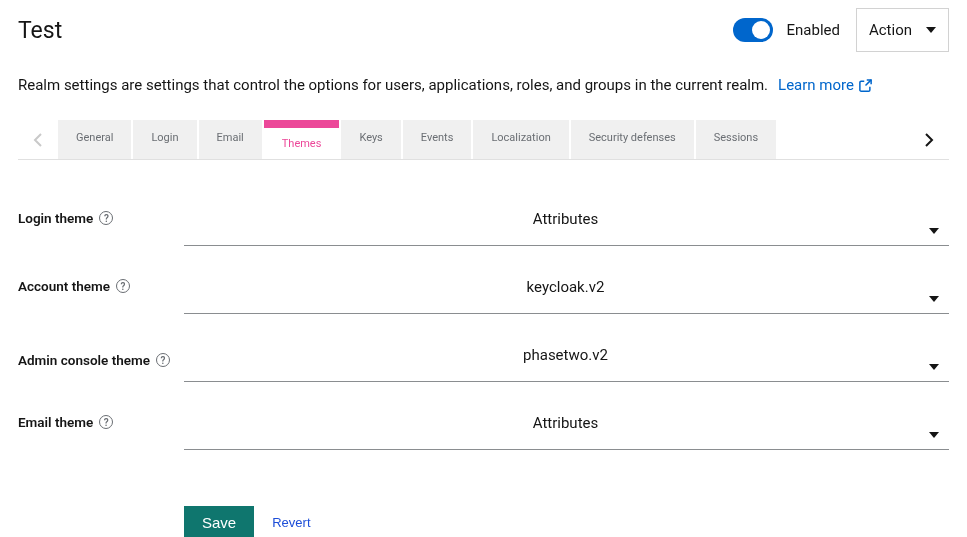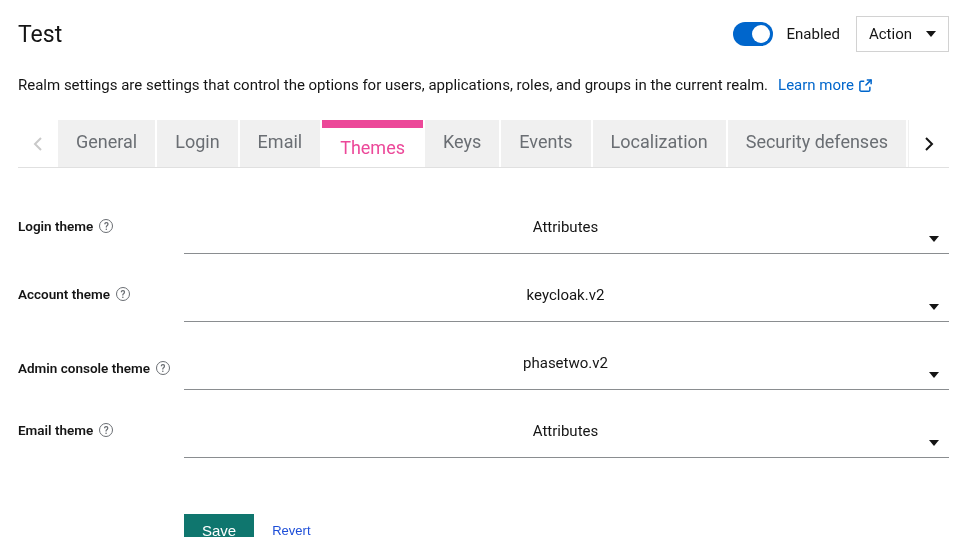--- a/index.html
+++ b/index.html
@@ -4,21 +4,21 @@
 <style>
   * { box-sizing: border-box; margin: 0; padding: 0; }
   body {
     font-family: -apple-system, BlinkMacSystemFont, "Segoe UI", Roboto, "Helvetica Neue", Arial, sans-serif;
     background: #fff;
     color: #151515;
     width: 967px;
     height: 537px;
     overflow: hidden;
   }
-  .page { padding: 16px 18px 0 18px; }
+  .page { padding: 8px 18px 0 18px; }
   .header-row {
     display: flex;
     align-items: center;
     justify-content: space-between;
     gap: 16px;
   }
   .title {
     font-size: 23px;
     font-weight: 400;
     color: #151515;
@@ -50,21 +50,21 @@
     background: #fff;
     border-radius: 50%;
   }
   .toggle-label {
     font-size: 15px;
     color: #151515;
   }
   .action-dropdown {
     border: 1px solid #d2d2d2;
     background: #fff;
-    height: 36px;
+    height: 44px;
     padding: 0 12px;
     display: flex;
     align-items: center;
     gap: 14px;
     cursor: pointer;
     font-size: 15px;
   }
   .caret-down {
     width: 0; height: 0;
     border-left: 5px solid transparent;
@@ -112,21 +112,21 @@
   .tab-arrow.disabled { color: #c9c9c9; cursor: default; }
   .tab-list {
     display: flex;
     flex: 1;
     gap: 2px;
     overflow: hidden;
   }
   .tab {
     background: #f0f0f0;
     color: #6a6e73;
-    font-size: 18px;
+    font-size: 11px;
     padding: 10px 18px;
     white-space: nowrap;
     cursor: pointer;
     border-top: 1px solid transparent;
   }
   .tab.active {
     background: #fff;
     color: #ec4899;
     border-top: 8px solid #ec4899;
     position: relative;

